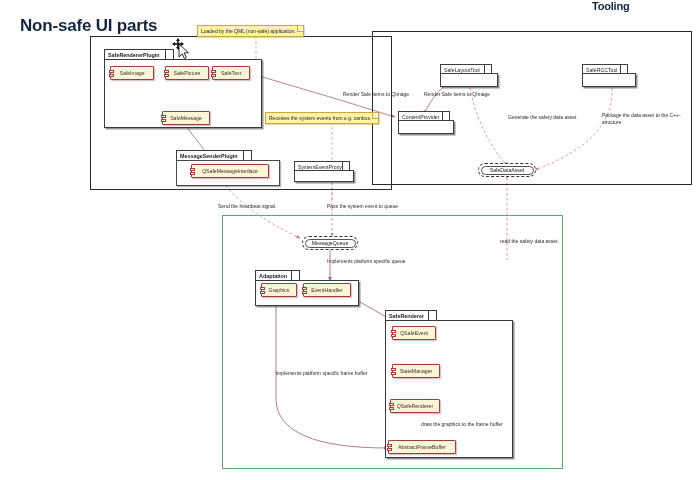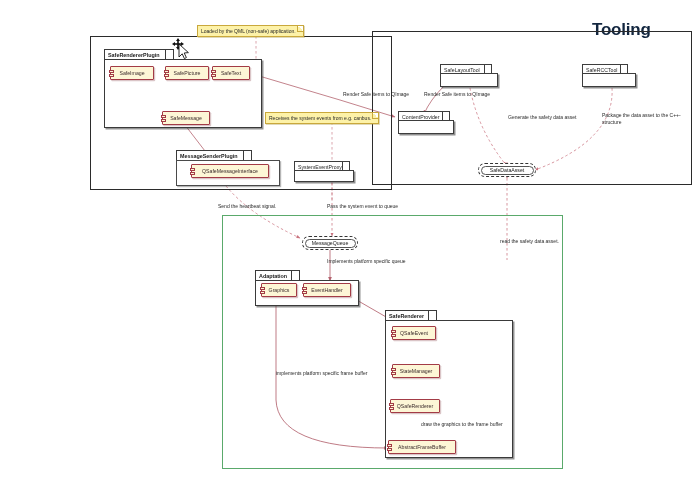--- a/index.html
+++ b/index.html
@@ -10,21 +10,21 @@
   }
   #stage{position:absolute;left:0;top:0;width:700px;height:480px;}
   svg#wires{position:absolute;left:0;top:0;width:700px;height:480px;pointer-events:none;}
 
   
   .sect-title{
     position:absolute;font-weight:bold;color:#12263f;
     letter-spacing:-0.2px;line-height:1.12;
   }
   #title-nonsafe{left:20px;top:16px;font-size:17px;}
-  #title-tooling{left:592px;top:20px;font-size:17px;}
+  #title-tooling{left:592px;top:0;font-size:11px;}
   #title-certified{left:85px;top:228px;font-size:16px;width:140px;}
 
   
   .frame{position:absolute;border:1px solid #2b2b2b;background:transparent;}
   #frame-nonsafe{left:90px;top:36px;width:300px;height:152px;}
   #frame-tooling{left:372px;top:31px;width:318px;height:152px;}
   #frame-certified{left:222px;top:215px;width:339px;height:252px;border:1px solid #5aa96b;}
 
   
   .pkg{position:absolute;}
@@ -169,20 +169,21 @@
       <path d="M412,340 L414,364" marker-end="url(#ah)"></path>
 
       <path d="M414,381 L412,398" marker-end="url(#ah)"></path>
 
       <path d="M414,414 L424,440" marker-end="url(#ah)"></path>
 
       <path d="M276,297 L276,400 Q278,448 388,448" marker-end="url(#ah)"></path>
     </g>
   </svg>
 
+  <div class="sect-title" id="title-nonsafe">Non-safe UI parts</div>
   <div class="sect-title" id="title-tooling">Tooling</div>
 
   <div class="frame" id="frame-nonsafe"></div>
   <div class="frame" id="frame-tooling"></div>
   <div class="frame" id="frame-certified"></div>
 
   <div class="pkg" style="left:104px;top:49px;width:158px;height:79px;">
     <div class="tab" style="width:70px;">SafeRendererPlugin</div>
     <div class="body" style="top:10px;width:158px;height:69px;"></div>
   </div>

